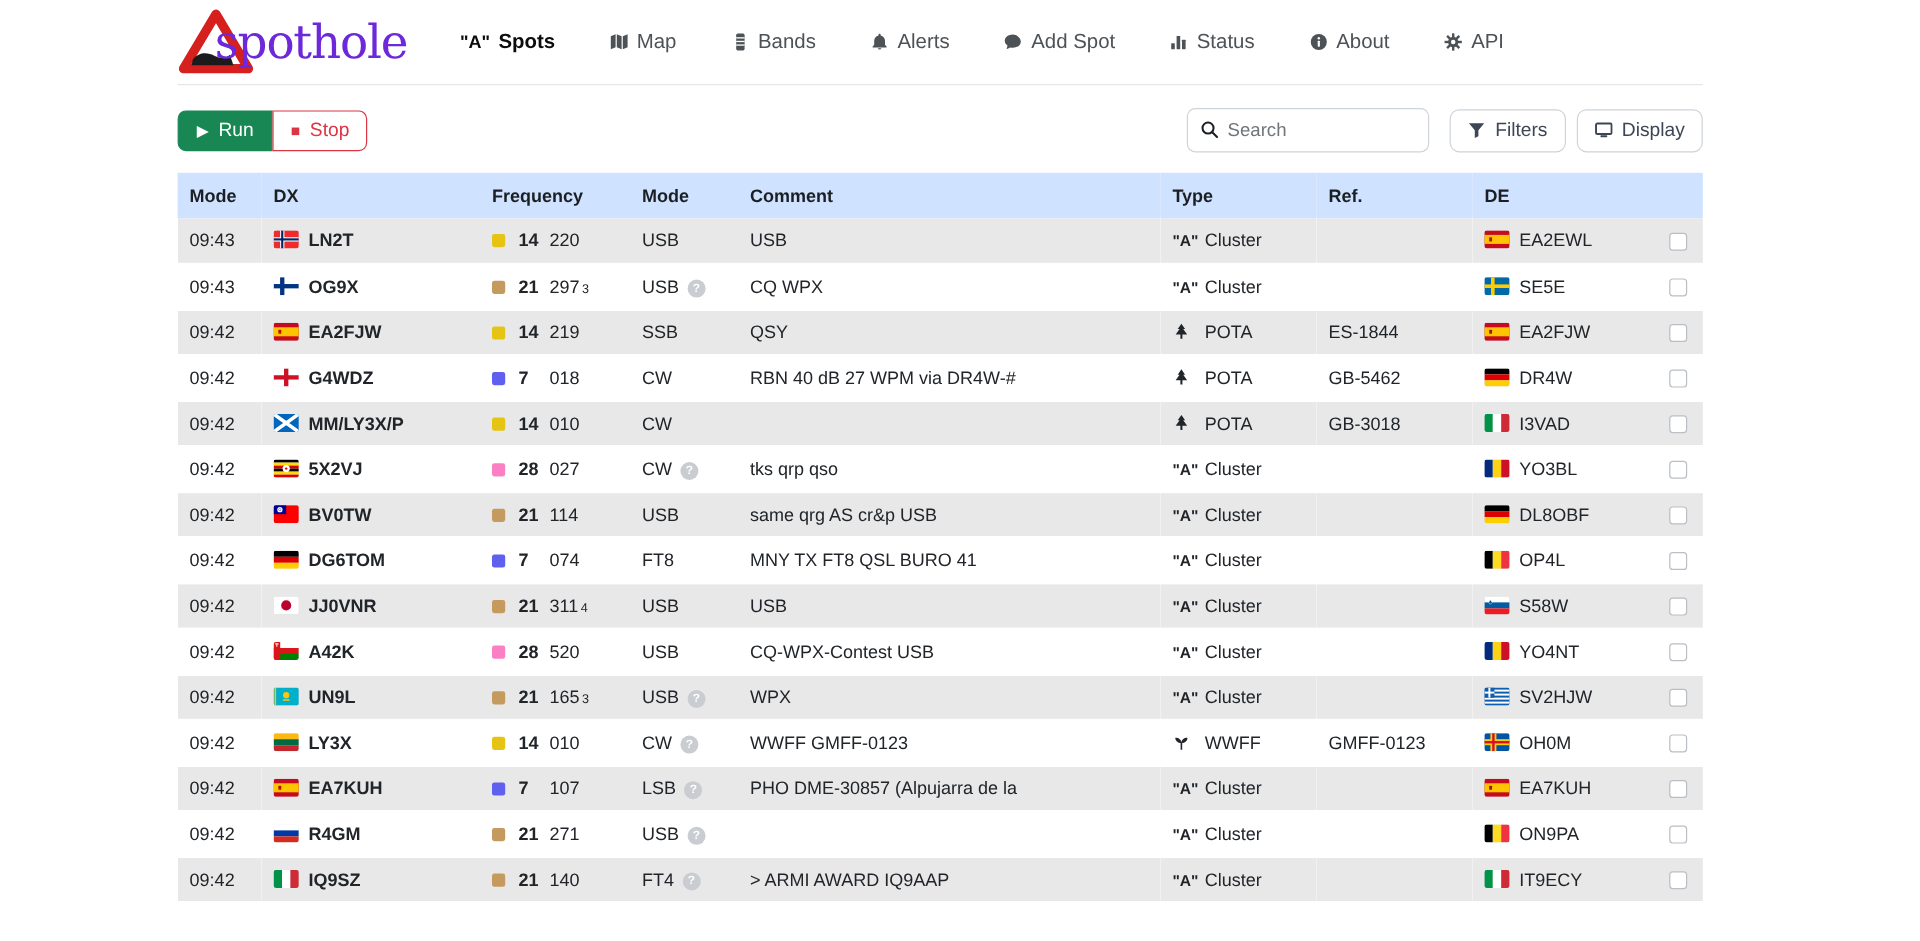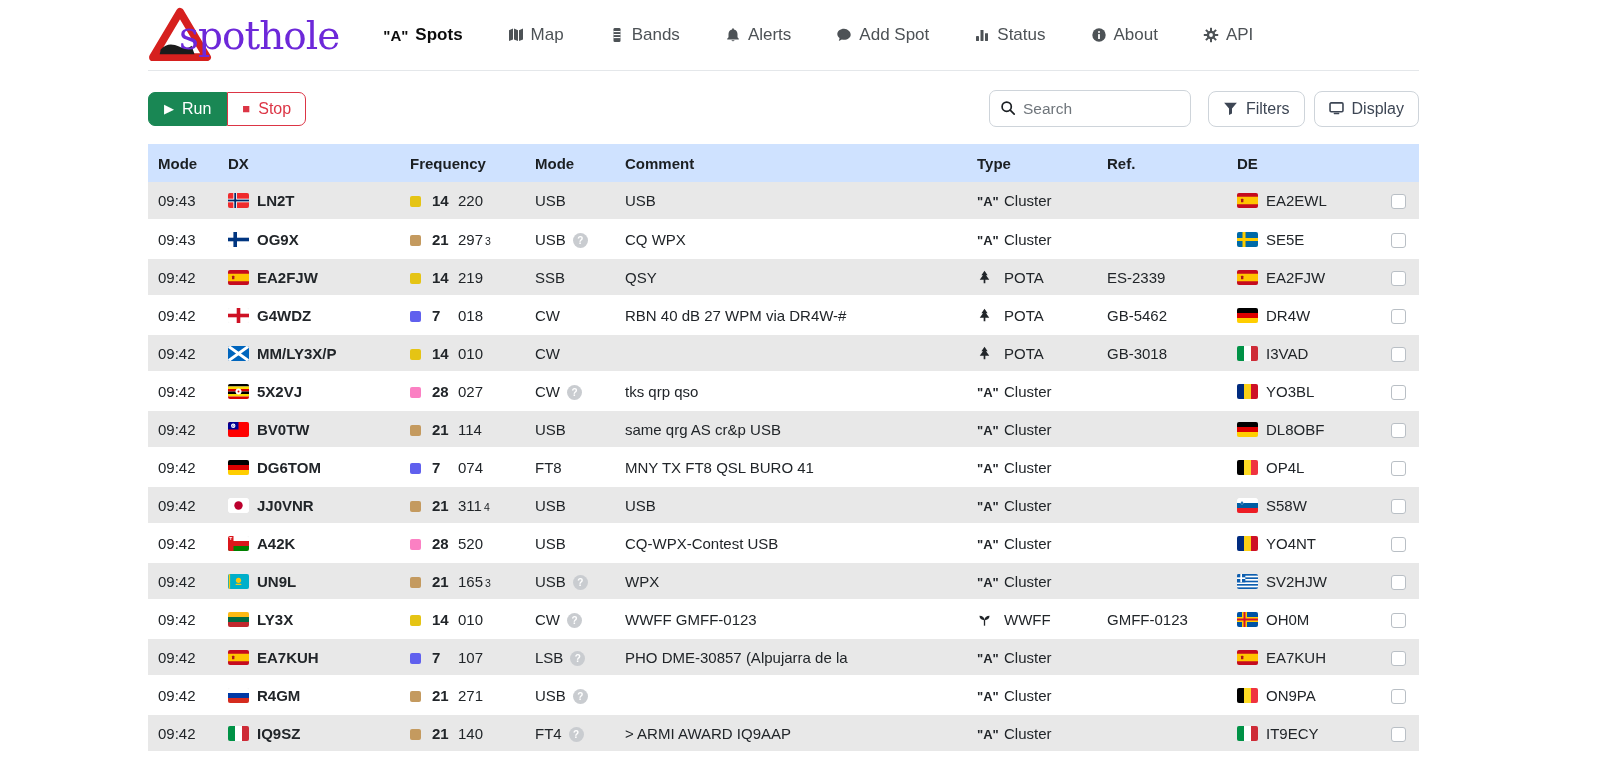--- a/index.html
+++ b/index.html
@@ -325,21 +325,21 @@
     </td>
     <td>
       <span>SSB</span>
     </td>
     <td><span>QSY</span></td>
     <td>
       <span class="ticon"><svg viewBox="0 0 16 16" fill="currentColor">
                 <path d="M8 .8L11.3 5.6H9.6L13.1 10.5H8.9v3.7H7.1v-3.7H2.9L6.4 5.6H4.7z"></path>
               </svg></span><span>POTA</span>
     </td>
-    <td><span>ES-2339</span></td>
+    <td><span>ES-1844</span></td>
     <td>
       <span class="flag"><svg viewBox="0 0 21 15">
                 <rect width="21" height="15" fill="#c60b1e"></rect>
                 <rect y="3.75" width="21" height="7.5" fill="#ffc400"></rect>
                 <rect x="4" y="5.8" width="2.4" height="3.4" rx=".5" fill="#ad1519"></rect>
               </svg></span><span>EA2FJW</span>
     </td>
     <td class="c-check">
       <input type="checkbox" class="cb" style="">
     </td>

